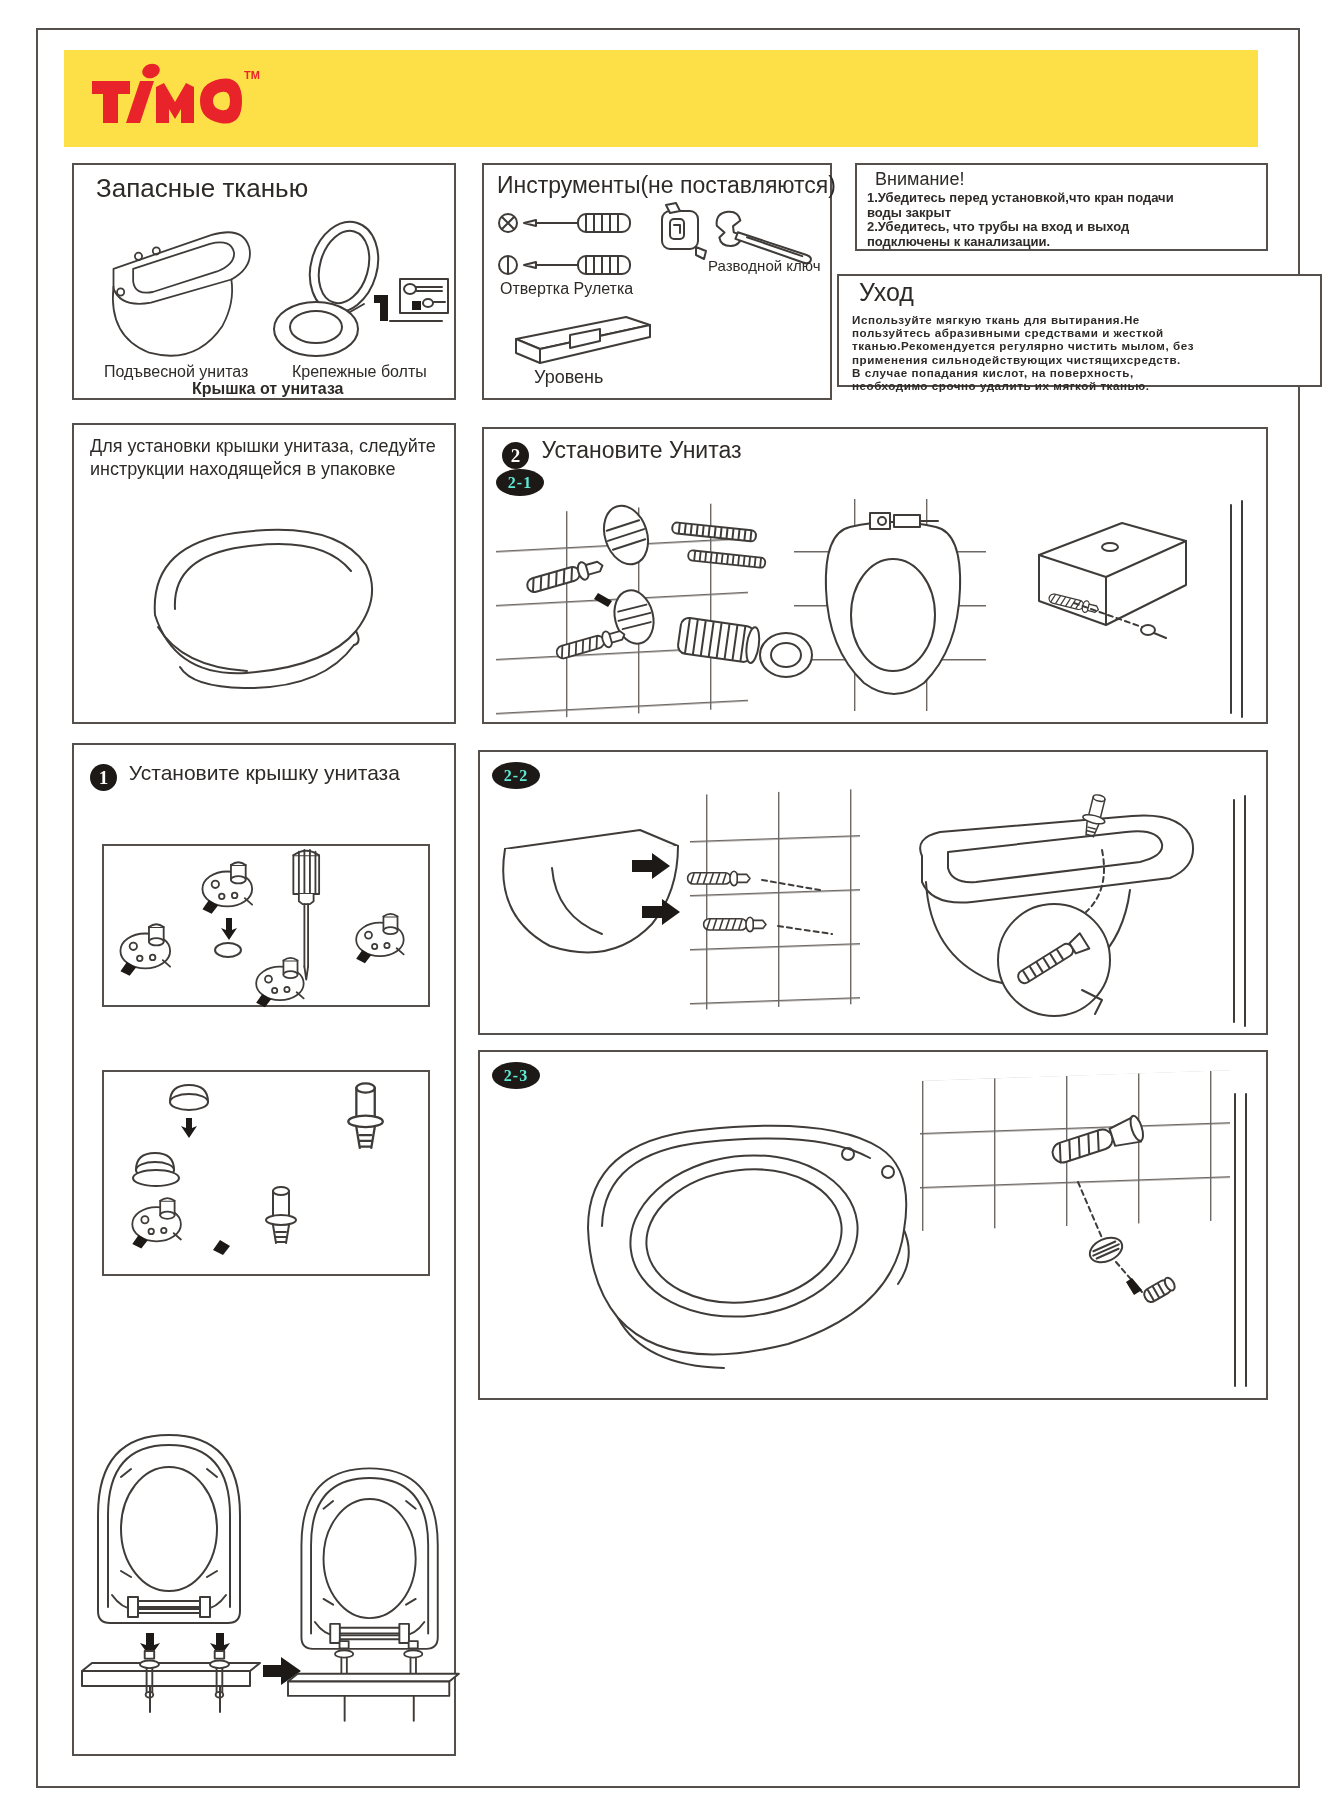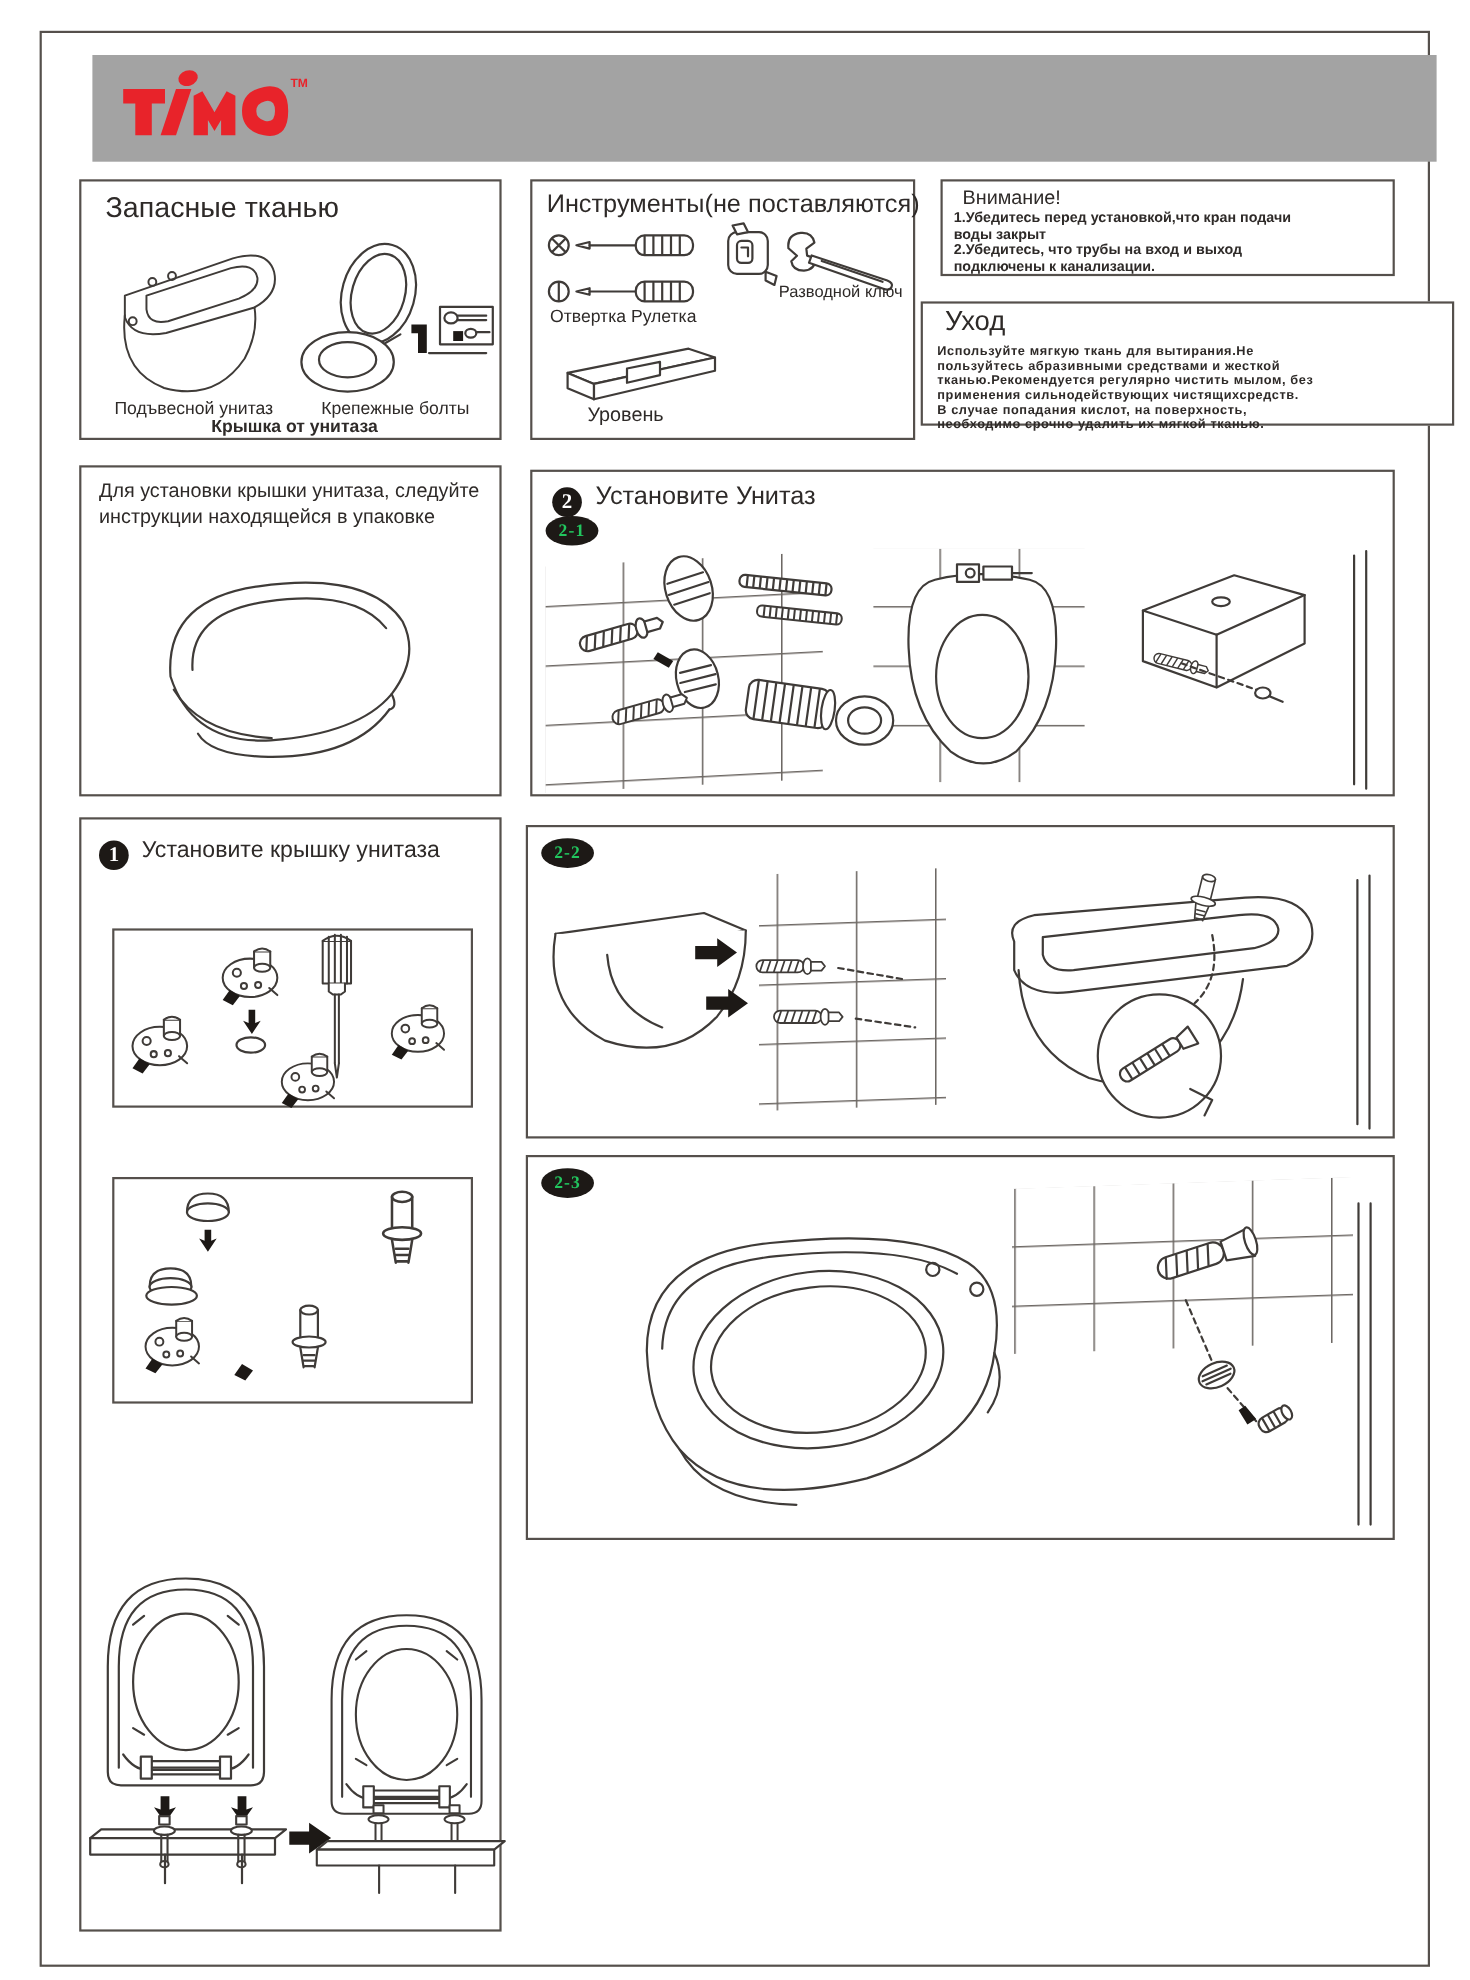--- a/index.html
+++ b/index.html
@@ -3,25 +3,25 @@
 <meta charset="utf-8">
 <style>
   html,body{margin:0;padding:0;background:#fff;}
   #page{position:relative;width:1336px;height:1800px;background:#fff;overflow:hidden;
         font-family:"Liberation Sans",sans-serif;color:#2e2a28;}
   .frame{position:absolute;left:36px;top:28px;width:1260px;height:1756px;border:2px solid #55504c;}
   .box{position:absolute;border:2px solid #55504c;background:#fff;box-sizing:border-box;}
   .subbox{position:absolute;border:2px solid #55504c;background:#fff;box-sizing:border-box;}
   .t{position:absolute;white-space:nowrap;}
   .pre{white-space:pre-line;}
-  .bar{position:absolute;left:84px;top:50px;width:1194px;height:97px;background:#a3a3a3;padding-left:28px;}
+  .bar{position:absolute;left:64px;top:50px;width:1194px;height:97px;background:#fde047;}
   .circnum{display:inline-block;width:27px;height:27px;border-radius:50%;background:#1d1916;color:#fff;
            text-align:center;line-height:27px;font-weight:bold;font-size:19px;
            font-family:"Liberation Serif",serif;vertical-align:-4px;}
-  .oval{position:absolute;background:#1d1916;color:#22c55e;border-radius:50%;width:48px;height:27px;
+  .oval{position:absolute;background:#1d1916;color:#5eead4;border-radius:50%;width:48px;height:27px;
         line-height:27px;text-align:center;font-family:"Liberation Serif",serif;font-size:16px;
         font-weight:bold;letter-spacing:1px;}
   svg{position:absolute;overflow:visible;}
   .ln{stroke:#3f3b38;fill:none;stroke-width:2;stroke-linecap:round;stroke-linejoin:round;}
   .lnw{stroke:#3f3b38;fill:#fff;stroke-width:2;stroke-linecap:round;stroke-linejoin:round;}
   .dk{fill:#1d1916;stroke:none;}
 </style>
 </head>
 <body>
 

